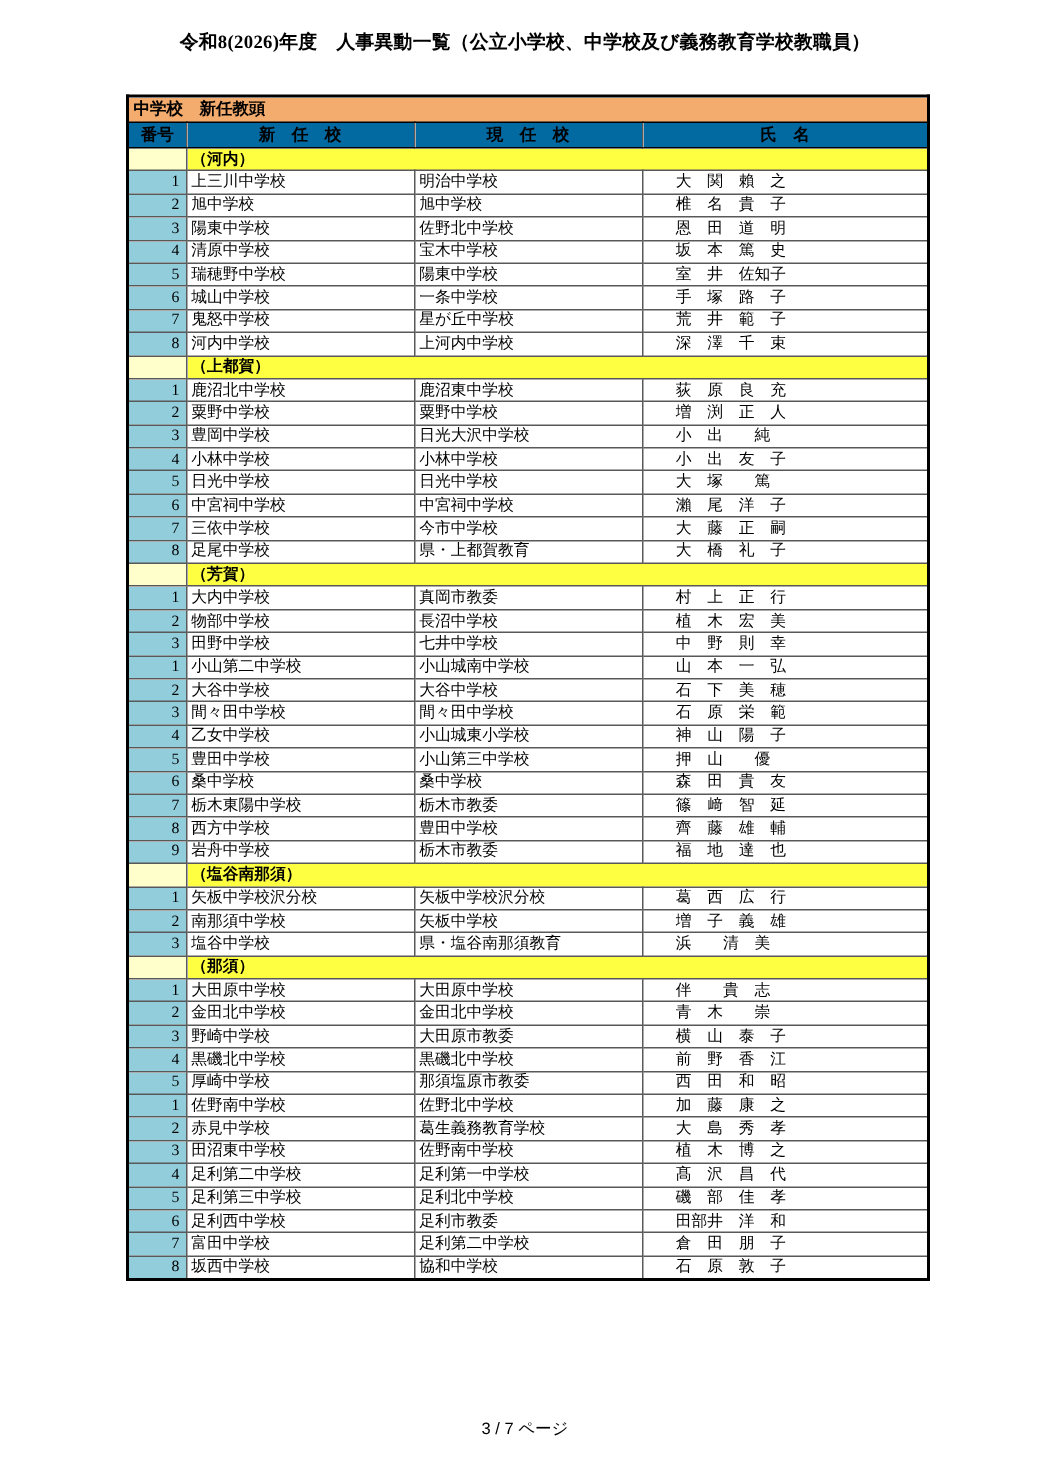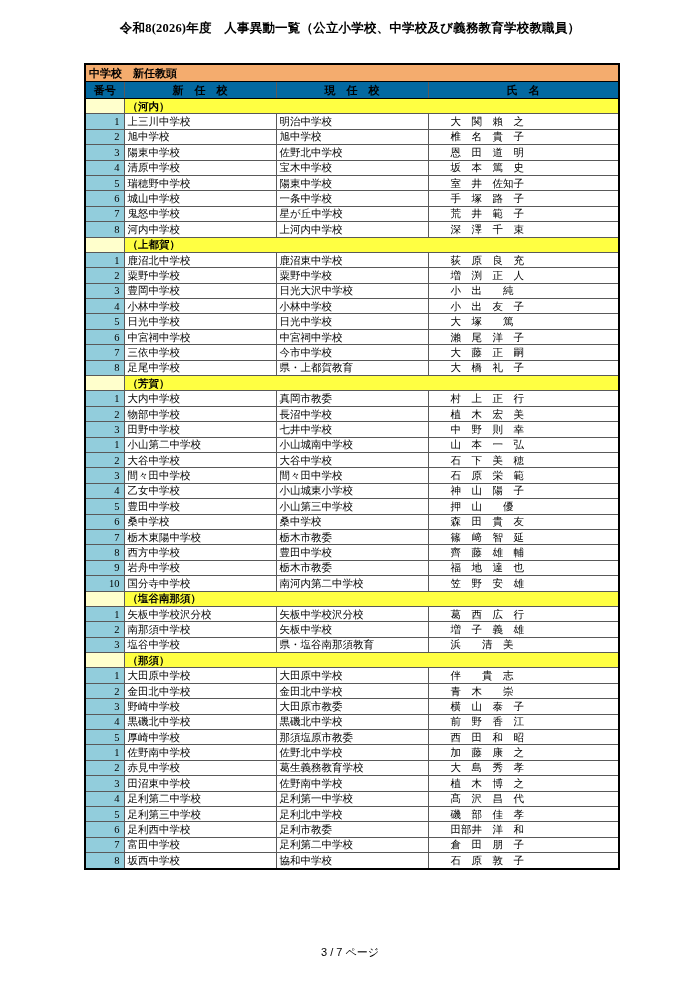--- a/index.html
+++ b/index.html
@@ -246,26 +246,20 @@
         <td class="cell-school">西方中学校</td>
         <td class="cell-school">豊田中学校</td>
         <td class="cell-name">齊　藤　雄　輔</td>
       </tr>
       <tr>
         <td class="cell-no">9</td>
         <td class="cell-school">岩舟中学校</td>
         <td class="cell-school">栃木市教委</td>
         <td class="cell-name">福　地　達　也</td>
       </tr>
-      <tr>
-        <td class="cell-no">10</td>
-        <td class="cell-school">国分寺中学校</td>
-        <td class="cell-school">南河内第二中学校</td>
-        <td class="cell-name">笠　野　安　雄</td>
-      </tr>
       <tr class="section-row">
         <td class="section-no"></td>
         <td class="section-label" colspan="3">（塩谷南那須）</td>
       </tr>
       <tr>
         <td class="cell-no">1</td>
         <td class="cell-school">矢板中学校沢分校</td>
         <td class="cell-school">矢板中学校沢分校</td>
         <td class="cell-name">葛　西　広　行</td>
       </tr>

